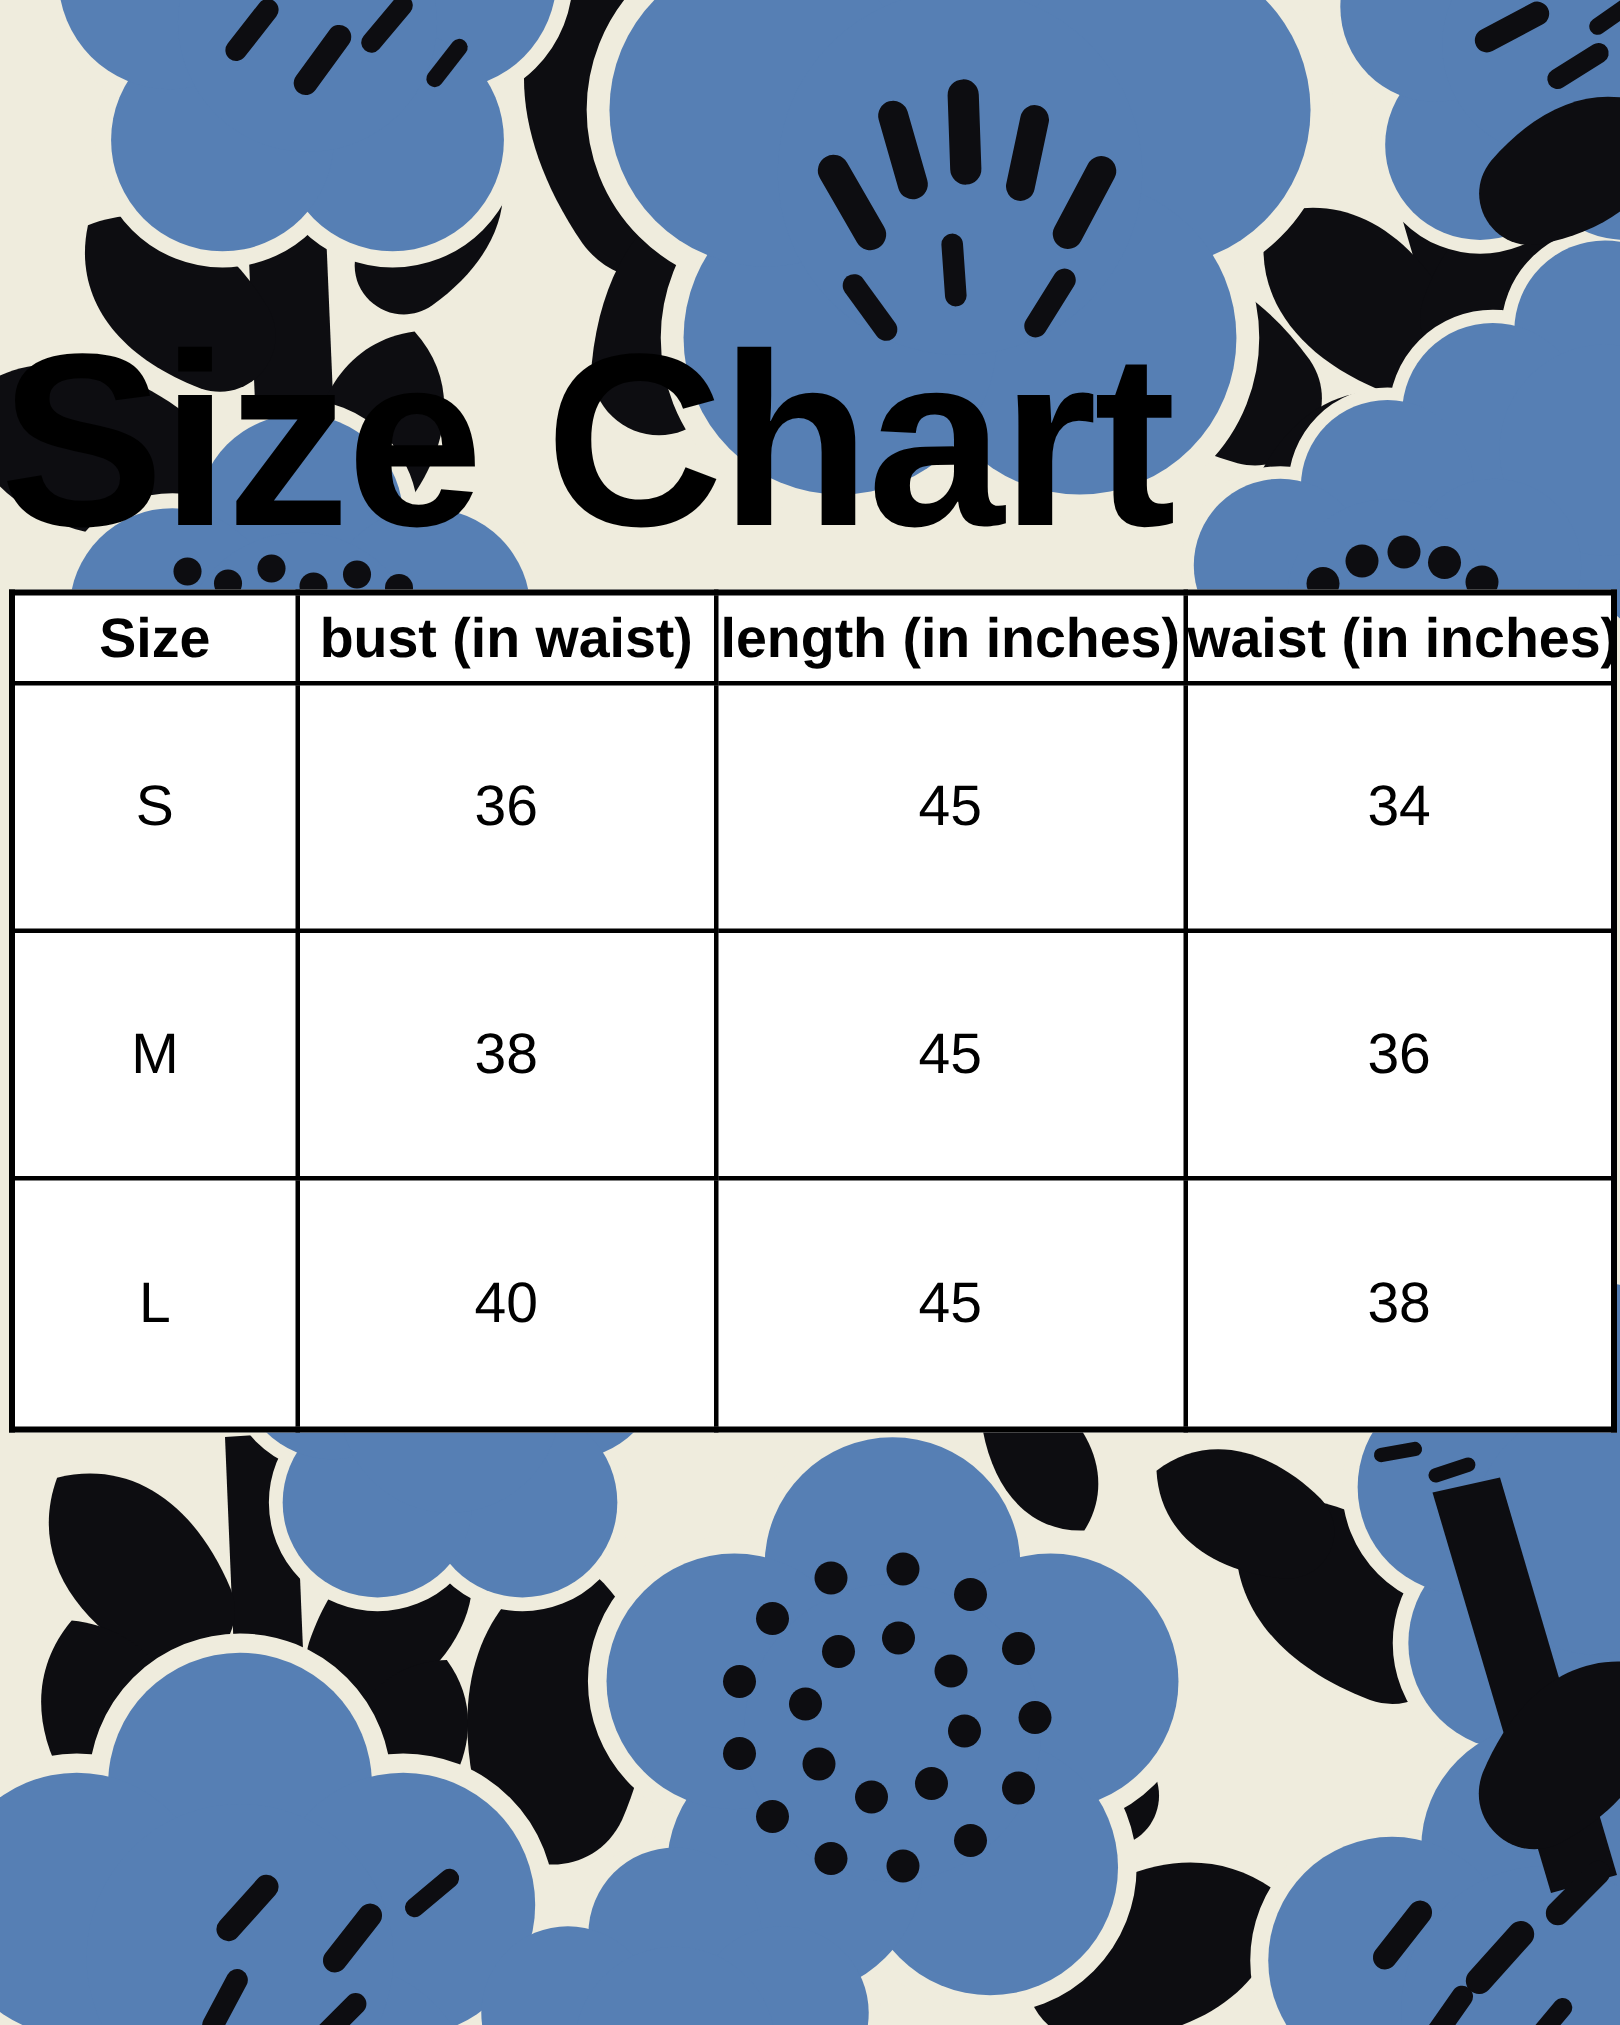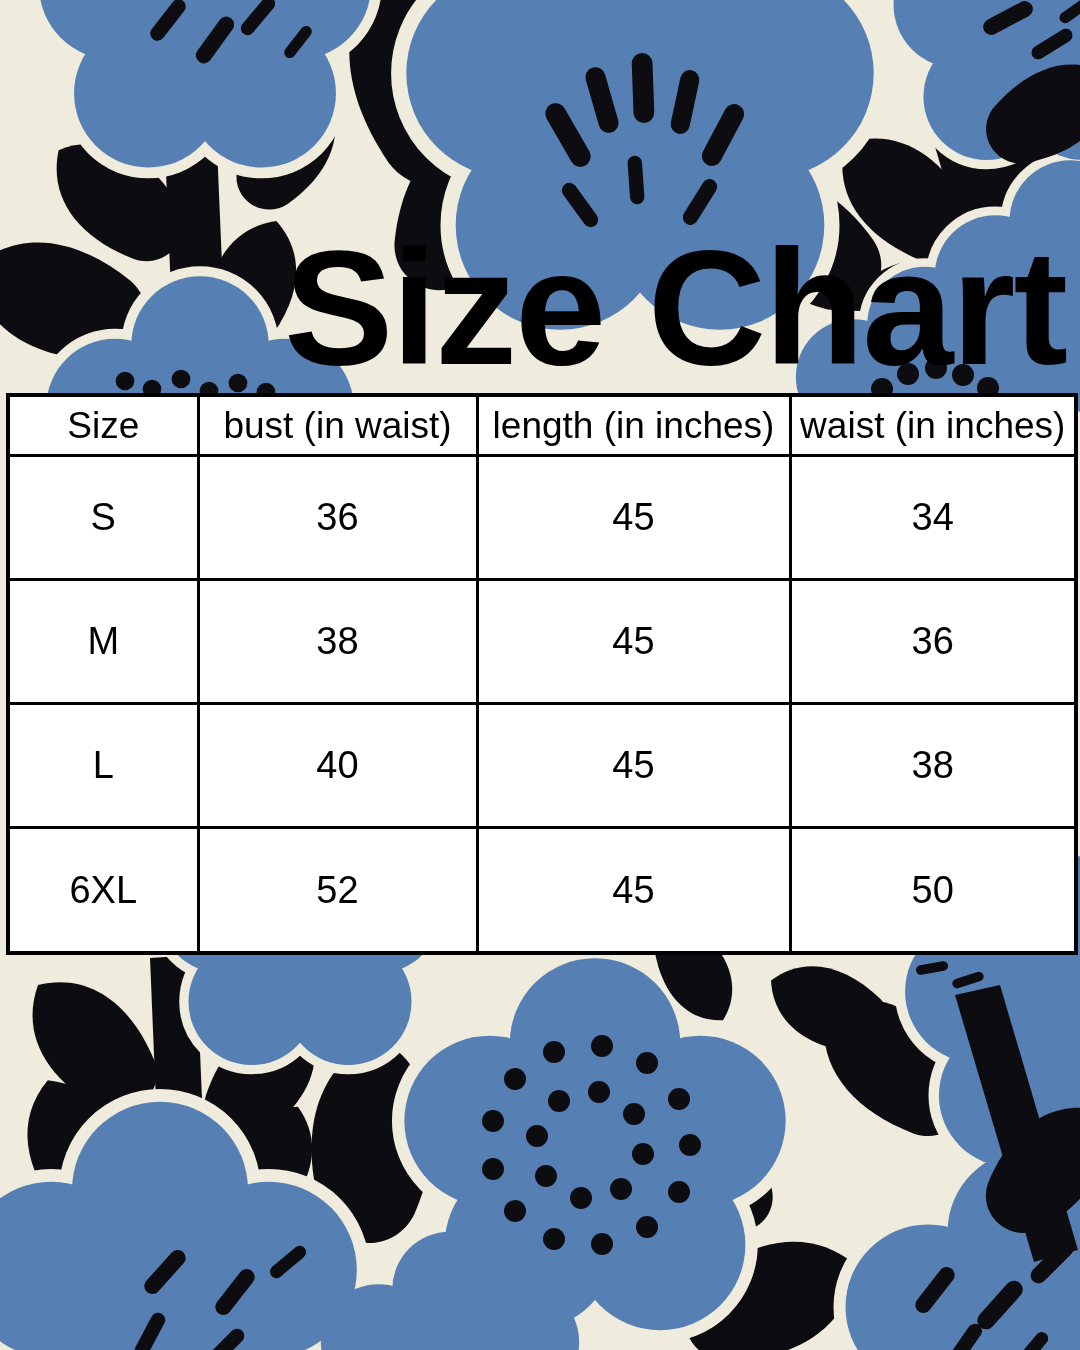--- a/index.html
+++ b/index.html
@@ -15,37 +15,37 @@
     width:1080px;height:1350px;position:relative;overflow:hidden;
     background:var(--background-cream);
     font-family:"Liberation Sans",sans-serif;
   }
   .canvas{position:absolute;inset:0;}
   svg.pattern{position:absolute;left:0;top:0;width:1080px;height:1350px;display:block;}
   .blue{fill:var(--flower-blue);}
   .blk{fill:var(--pattern-black);}
   .halo{fill:var(--background-cream);stroke:var(--background-cream);stroke-width:16;}
   .title{
-    position:absolute;top:212px;left:0;right:0;margin:14px;
-    text-align:right;font-size:164px;font-weight:bold;line-height:1;
+    position:absolute;top:212px;left:0;right:0;margin:0;
+    text-align:left;font-size:164px;font-weight:bold;line-height:1;
     color:var(--text-black);letter-spacing:-2px;white-space:nowrap;
   }
   table.size-table{
     position:absolute;left:6px;top:393px;width:1068px;height:562px;
     border-collapse:collapse;table-layout:fixed;
     background:var(--cell-white);
     border:4px solid var(--table-border);
     color:var(--text-black);text-align:center;
   }
   .size-table th,.size-table td{
     border:3px solid var(--table-border);
     padding:0;vertical-align:middle;line-height:1;
     overflow:hidden;white-space:nowrap;
   }
-  .size-table th{font-weight:normal;font-size:37px;height:57px;}
+  .size-table th{font-weight:bold;font-size:37px;height:57px;}
   .size-table td{font-size:38px;}
 </style>
 </head>
 <body>
 
 <div class="canvas">
 
   <svg class="pattern" viewBox="0 0 1080 1350" xmlns="http://www.w3.org/2000/svg">
     <defs>
       <g id="poppy">
@@ -222,22 +222,16 @@
           <td>38</td>
           <td>45</td>
           <td>36</td>
         </tr>
         <tr>
           <td>L</td>
           <td>40</td>
           <td>45</td>
           <td>38</td>
         </tr>
-        <tr>
-          <td>6XL</td>
-          <td>52</td>
-          <td>45</td>
-          <td>50</td>
-        </tr>
       </tbody>
   </table>
 
 </div>
 
 </body></html>

